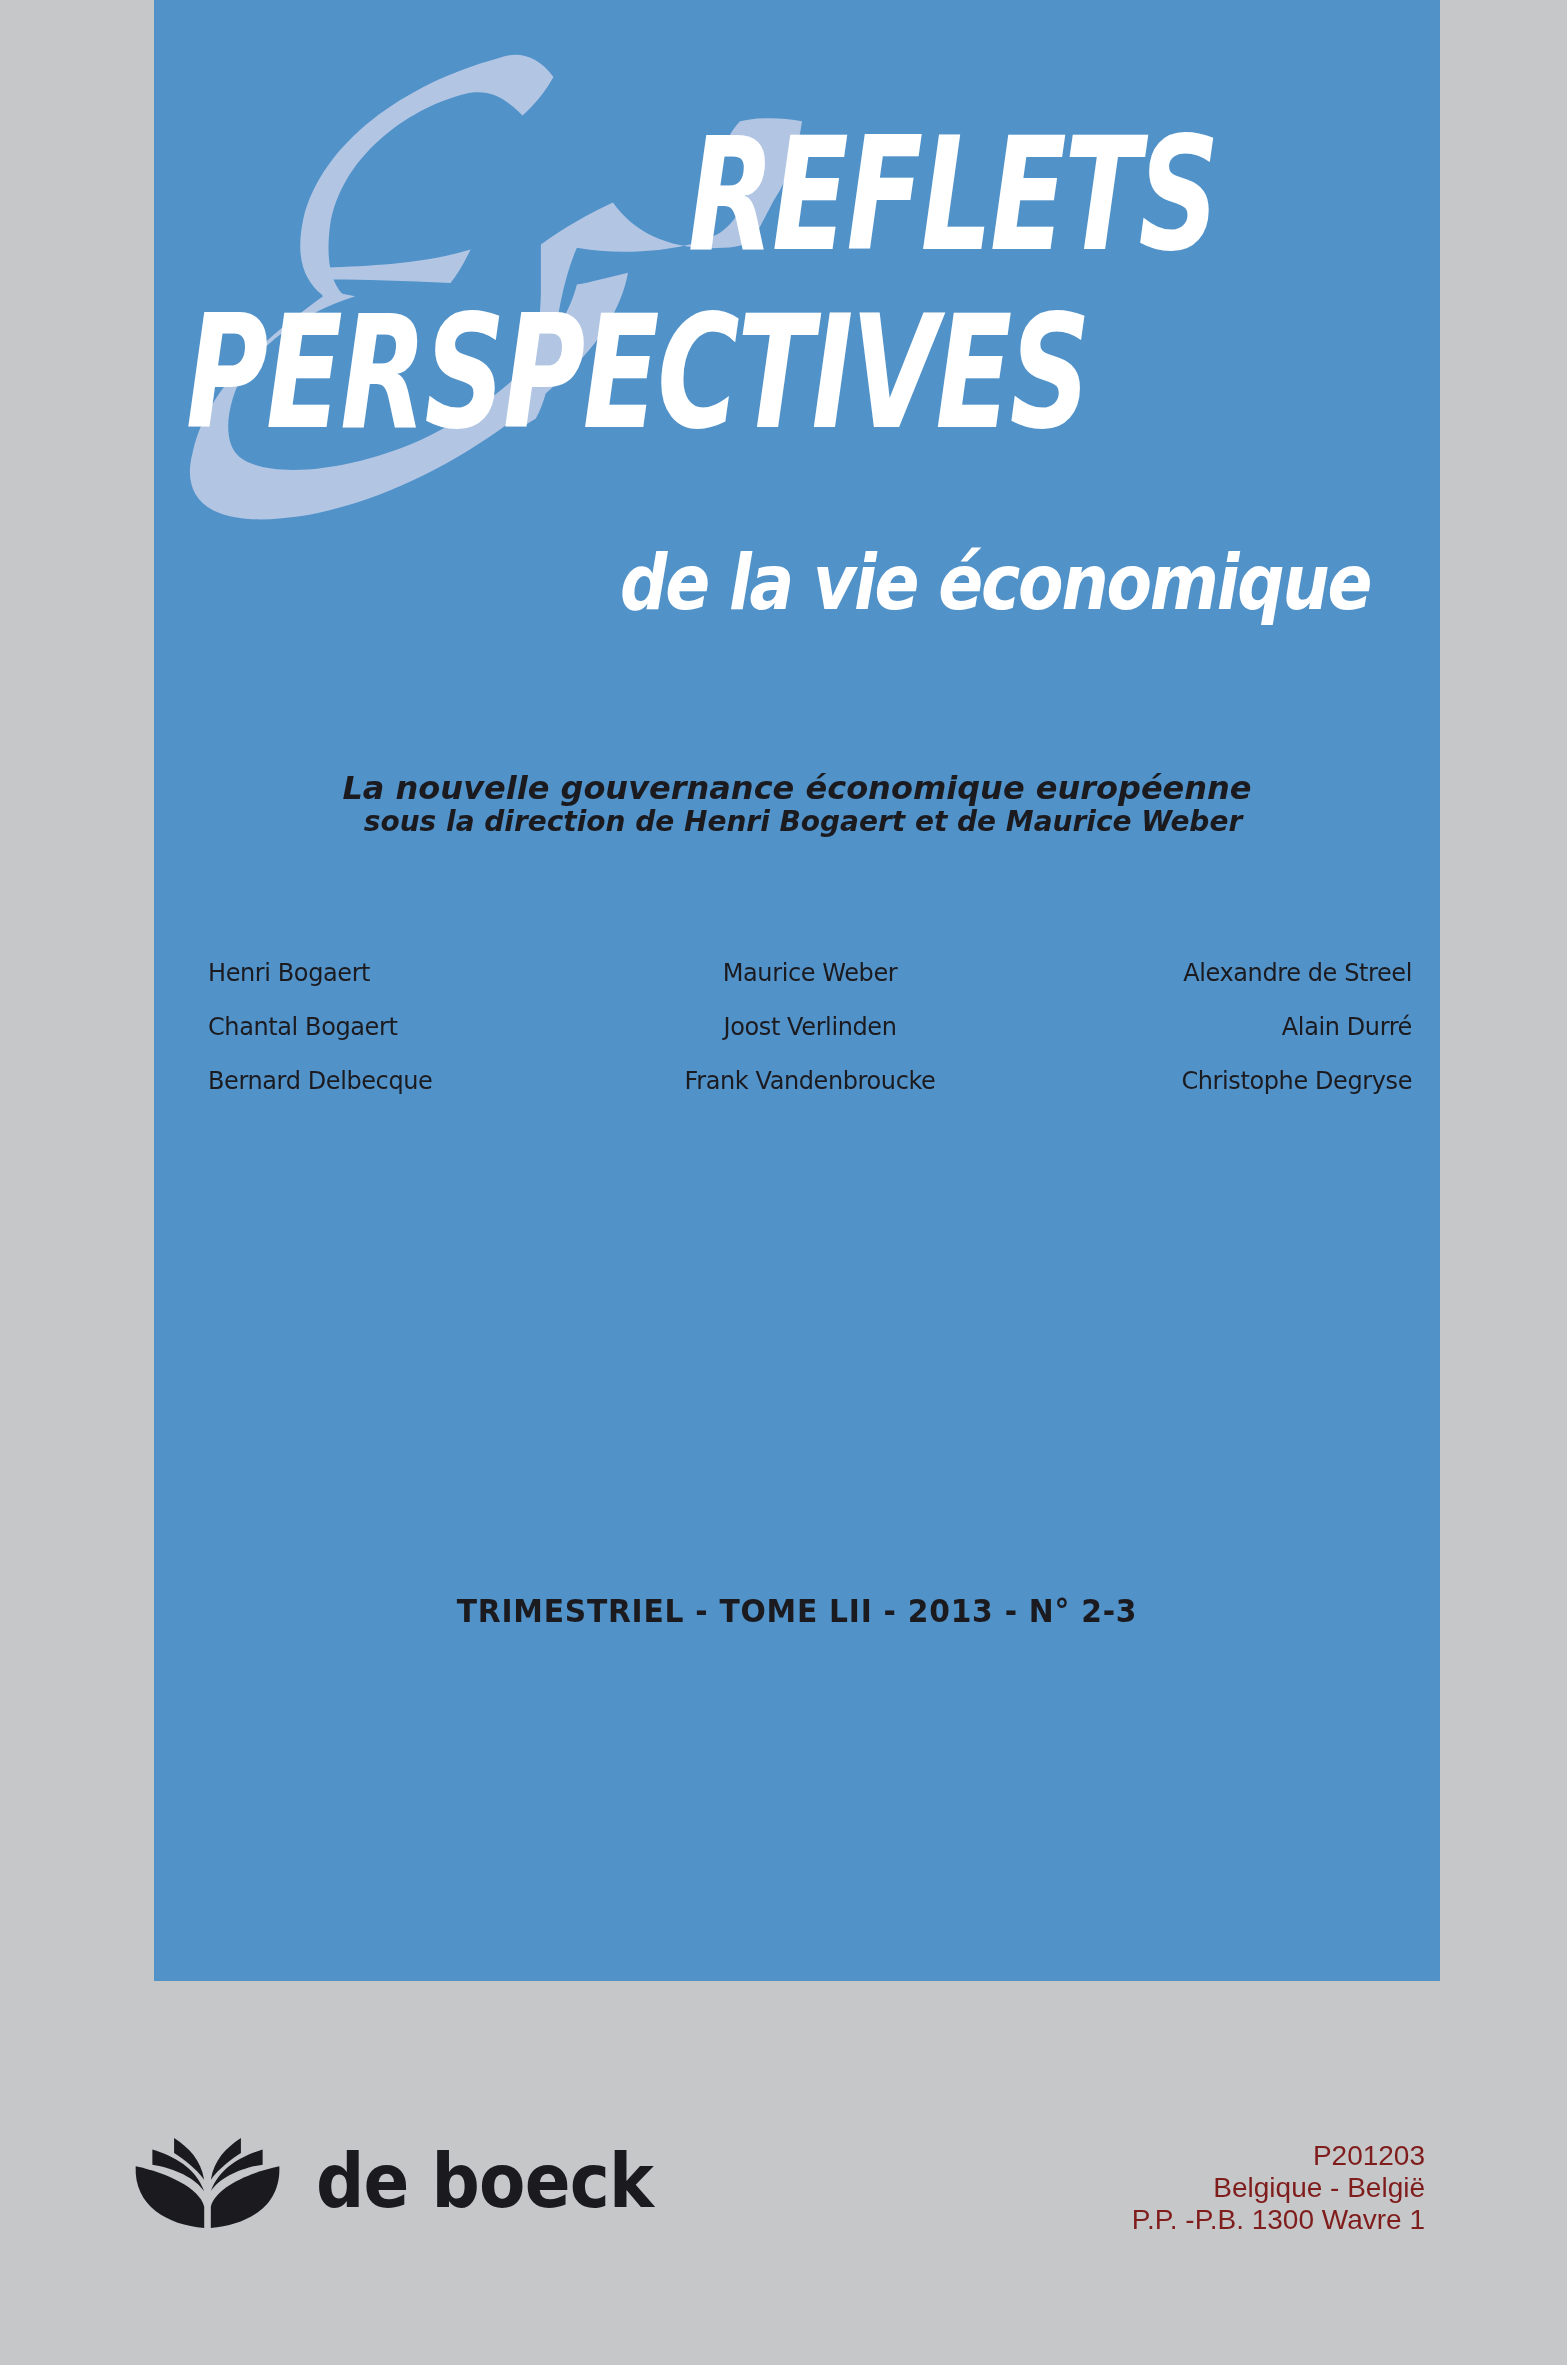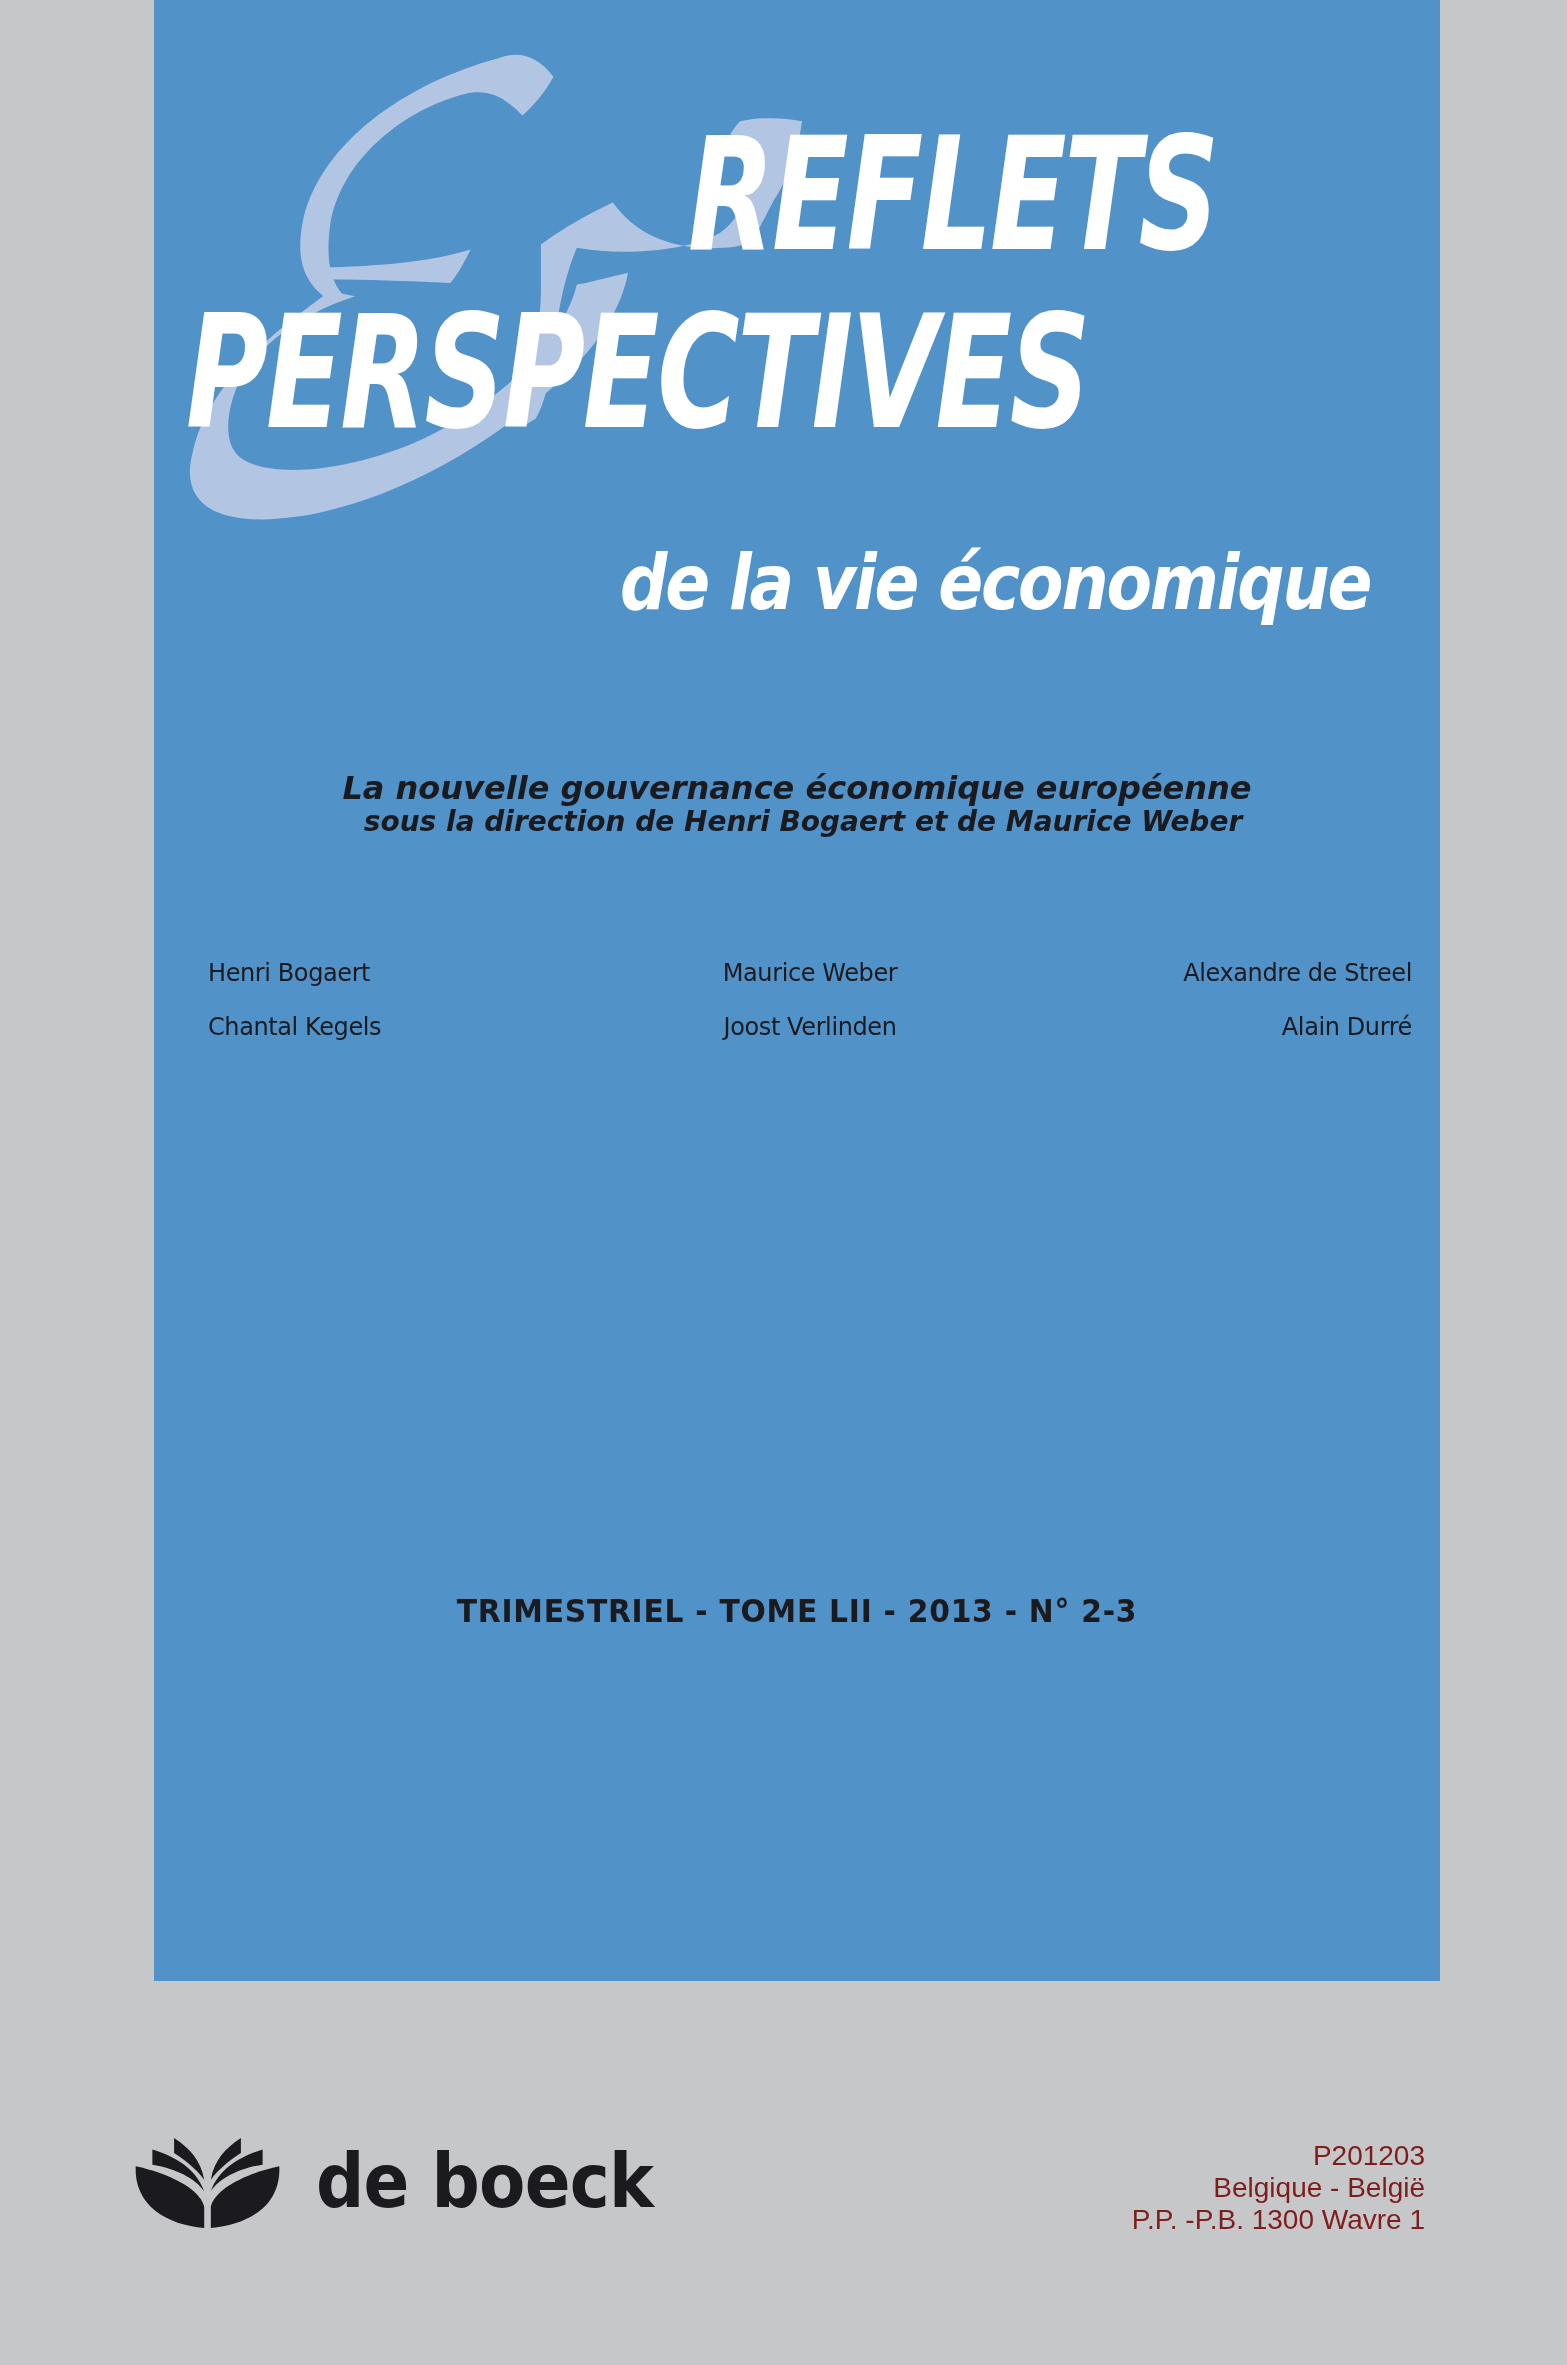--- a/index.html
+++ b/index.html
@@ -182,23 +182,28 @@
     <span class="line h3">sous la direction de Henri Bogaert et de Maurice Weber</span>
   </div>
 
   <div class="authors">
     <div class="author-row">
       <span class="c1">Henri Bogaert</span>
       <span class="c2">Maurice Weber</span>
       <span class="c3">Alexandre de Streel</span>
     </div>
     <div class="author-row">
-      <span class="c1">Chantal Kegels</span>
+      <span class="c1">Chantal Bogaert</span>
       <span class="c2">Joost Verlinden</span>
       <span class="c3">Alain Durré</span>
+    </div>
+    <div class="author-row">
+      <span class="c1">Bernard Delbecque</span>
+      <span class="c2">Frank Vandenbroucke</span>
+      <span class="c3">Christophe Degryse</span>
     </div>
   </div>
 
   <div class="issue">TRIMESTRIEL - TOME LII - 2013 - N° 2-3</div>
 </div>
 
 <div class="publisher">
   <svg class="logo-mark" viewBox="0 0 176 112" xmlns="http://www.w3.org/2000/svg">
     <g fill="#1b1a1f">
 

